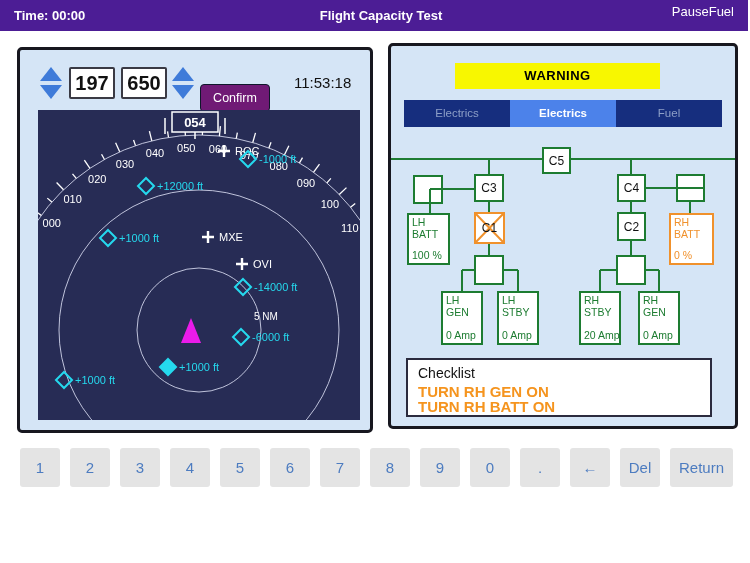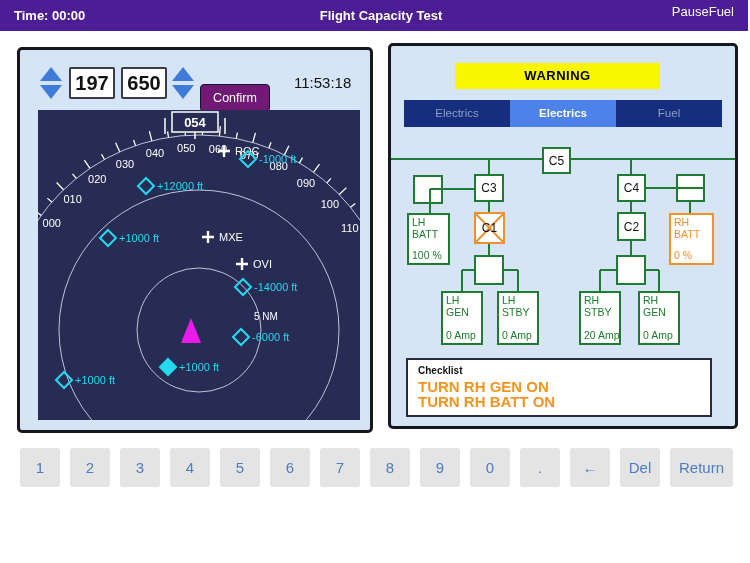--- a/index.html
+++ b/index.html
@@ -46,21 +46,21 @@
   .warning { position:absolute; left:64px; top:17px; width:205px; height:26px;
              background:#f8f700; color:#000; font-weight:bold; font-size:13px;
              text-align:center; line-height:26px; letter-spacing:0.5px; }
   .tabs { position:absolute; left:13px; top:54px; width:318px; height:27px;
           display:flex; background:#162e7e; }
   .tab { flex:1; color:#8d9fc7; font-size:11.5px; text-align:center; line-height:27px; cursor:pointer; }
   .tab.active { background:#4c82ea; color:#fff; font-weight:bold; }
   .elec-svg { position:absolute; left:0; top:90px; width:344px; height:222px; }
   .checklist { position:absolute; left:15px; top:312px; width:306px; height:59px;
                background:#fff; border:2px solid #2b2b3e; padding:5px 10px; }
-  .checklist .cl-title { font-size:10px; font-weight:bold; color:#111; margin-bottom:3px; }
+  .checklist .cl-title { font-size:14px; font-weight:normal; color:#111; margin-bottom:3px; }
   .checklist .cl-item { font-size:15px; color:#f5941e; font-weight:bold; line-height:15px; }
 
   
   .keypad { position:absolute; left:20px; top:448px; display:flex; gap:10px; }
   .key { width:40px; height:39px; background:#e4e4e4; border-radius:3px; border:none;
          color:#4d7cc0; font-size:15px; text-align:center; line-height:39px; cursor:pointer; }
   .key.wide { width:63px; }
 </style>
 </head>
 <body>

